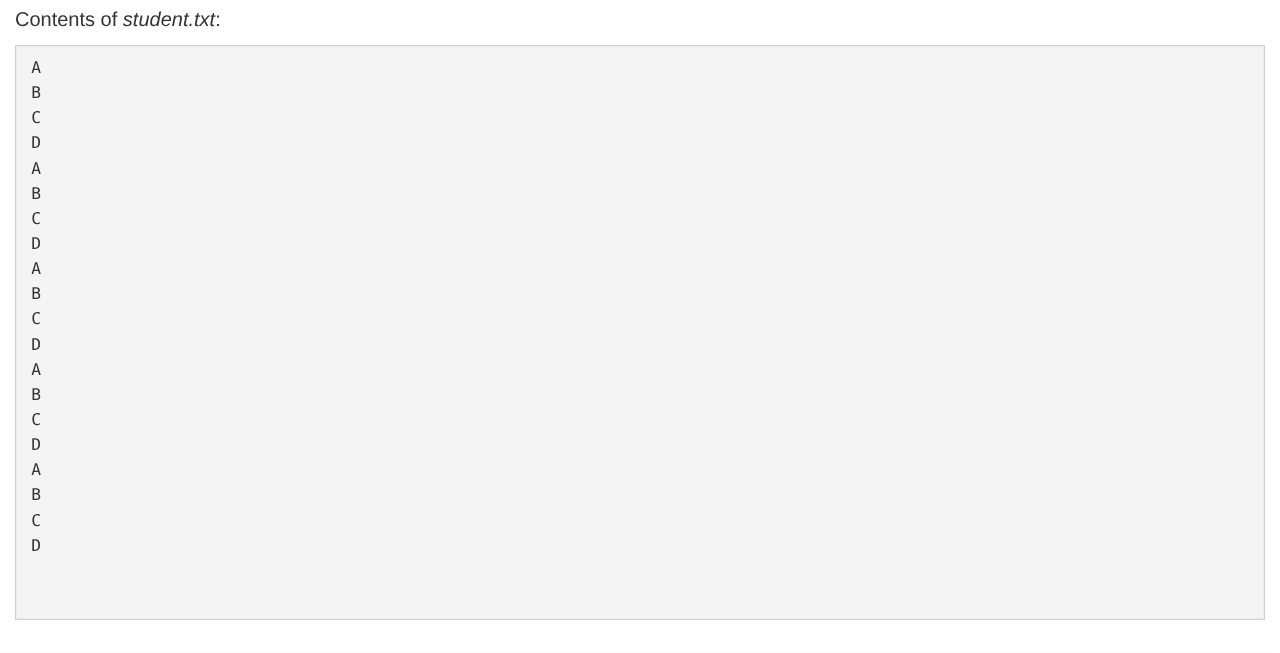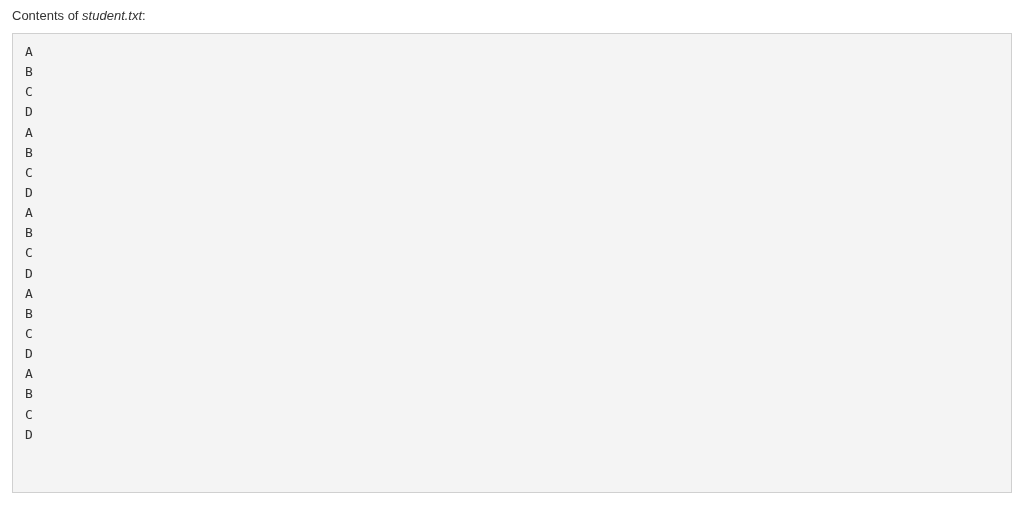--- a/index.html
+++ b/index.html
@@ -13,21 +13,21 @@
       font-family: Arial, sans-serif;
       font-size: 14px;
       color: #333333;
       padding: 8px 12px;
       width: 1024px;
       min-height: 522px;
     }
 
     .header {
       margin-bottom: 10px;
-      font-size: 13px;
+      font-size: 16px;
       color: #333333;
     }
 
     .header .filename {
       font-style: italic;
     }
 
     .content-box {
       border: 1px solid #d0d0d0;
       background-color: #f4f4f4;

